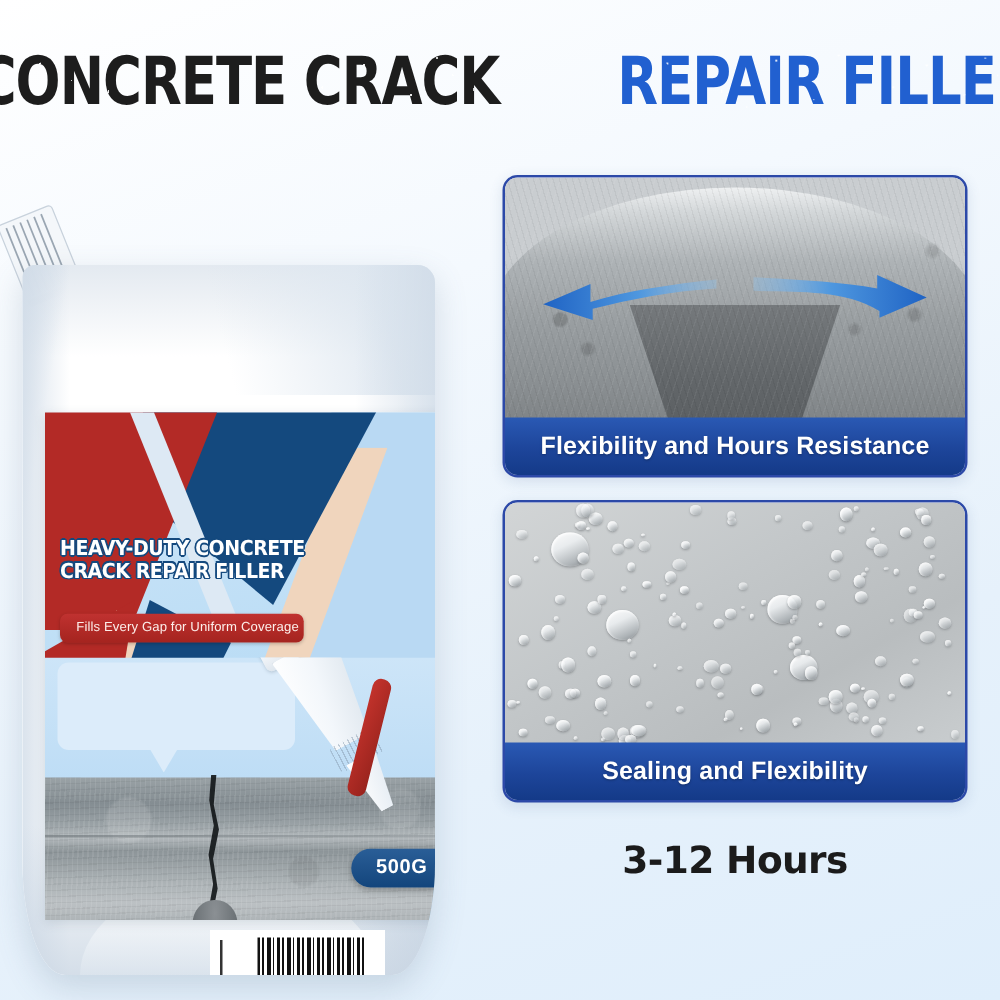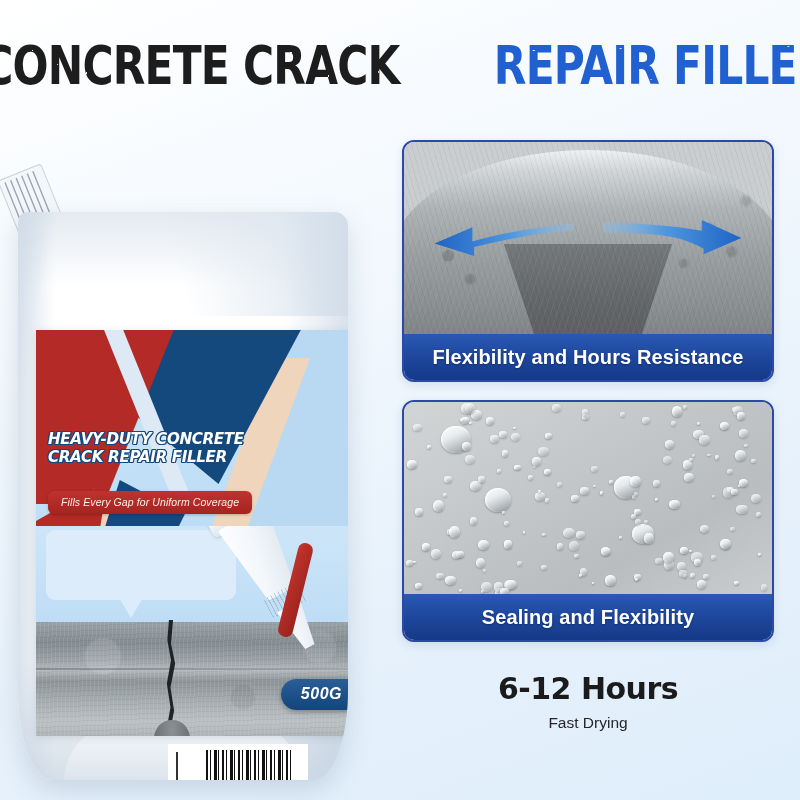--- a/index.html
+++ b/index.html
@@ -80,21 +80,20 @@
     background:linear-gradient(0deg, rgba(198,211,225,.75) 0%, rgba(255,255,255,0) 100%); }
   #fold-f{ left:14%; bottom:0px; width:72%; height:78px;
     border-radius:50%/100% 100% 0 0;
     background:linear-gradient(180deg, rgba(255,255,255,.85), rgba(225,233,241,.5)); }
 
   
   #label{
     position:absolute; left:18px; top:118px; width:334px; height:406px;
     overflow:hidden; background:#eaf4fd;
     box-shadow:0 2px 8px rgba(90,110,130,.18);
-    font-style:italic;
   }
   .lblock{ position:absolute; }
   
   #lb-sky   { inset:0; background:linear-gradient(170deg,#cfe6f8 0%,#b9dcf5 55%,#d9edfb 100%); }
   #lb-red   { left:-10px; top:-6px; width:150px; height:180px;
               background:#b32a26;
               clip-path:polygon(0 0, 100% 0, 52% 100%, 0 100%); }
   #lb-navy  { left:78px; top:-6px; width:190px; height:160px;
               background:#14497e;
               clip-path:polygon(0 0, 100% 0, 55% 100%, 0 46%); }
@@ -123,21 +122,21 @@
     font-weight:bold; font-size:16.5px; line-height:1.12;
     letter-spacing:-.4px;
     color:#ffffff;
     transform:scaleX(.92); transform-origin:left center;
     text-shadow:
       -1.4px 0 0 #14497e, 1.4px 0 0 #14497e, 0 -1.4px 0 #14497e, 0 1.4px 0 #14497e,
       -1px -1px 0 #14497e, 1px -1px 0 #14497e, -1px 1px 0 #14497e, 1px 1px 0 #14497e;
   }
   #label-tagline{
     position:absolute; left:12px; top:161px;
-    padding:5px 13px 6px 13px;
+    padding:5px 4px 6px 13px;
     background:linear-gradient(180deg,#c03230 0%,#a5241f 100%);
     border-radius:6px;
     color:#fdeeea; font-size:10.5px; letter-spacing:.1px;
     white-space:nowrap;
     box-shadow:0 1px 3px rgba(0,0,0,.22);
   }
 
   
   #scene{ position:absolute; left:0; right:0; top:196px; bottom:0; overflow:hidden; }
   #scene-sky{ position:absolute; inset:0;
@@ -593,16 +592,15 @@
         <div class="drop" style="left: 48.2417%; top: 3.81197%; width: 6.74198px; height: 6.49795px; opacity: 0.69;"></div>
         <div class="drop" style="left: 78.2105%; top: 26.4684%; width: 3.11935px; height: 3.28632px; opacity: 0.64;"></div>
         <div class="drop" style="left: 38.3078%; top: 15.7114%; width: 7.25222px; height: 6.66703px; opacity: 0.89;"></div>
       </div>
   </div>
   <div class="panel-caption">Sealing and Flexibility</div>
 </div>
 
 <div id="stats">
   <div class="stat">
-    <div class="stat-value">6-12 Hours</div>
-    <div class="stat-label">Fast Drying</div>
+    <div class="stat-value">3-12 Hours</div>
   </div>
 </div>
 
 </body></html>

